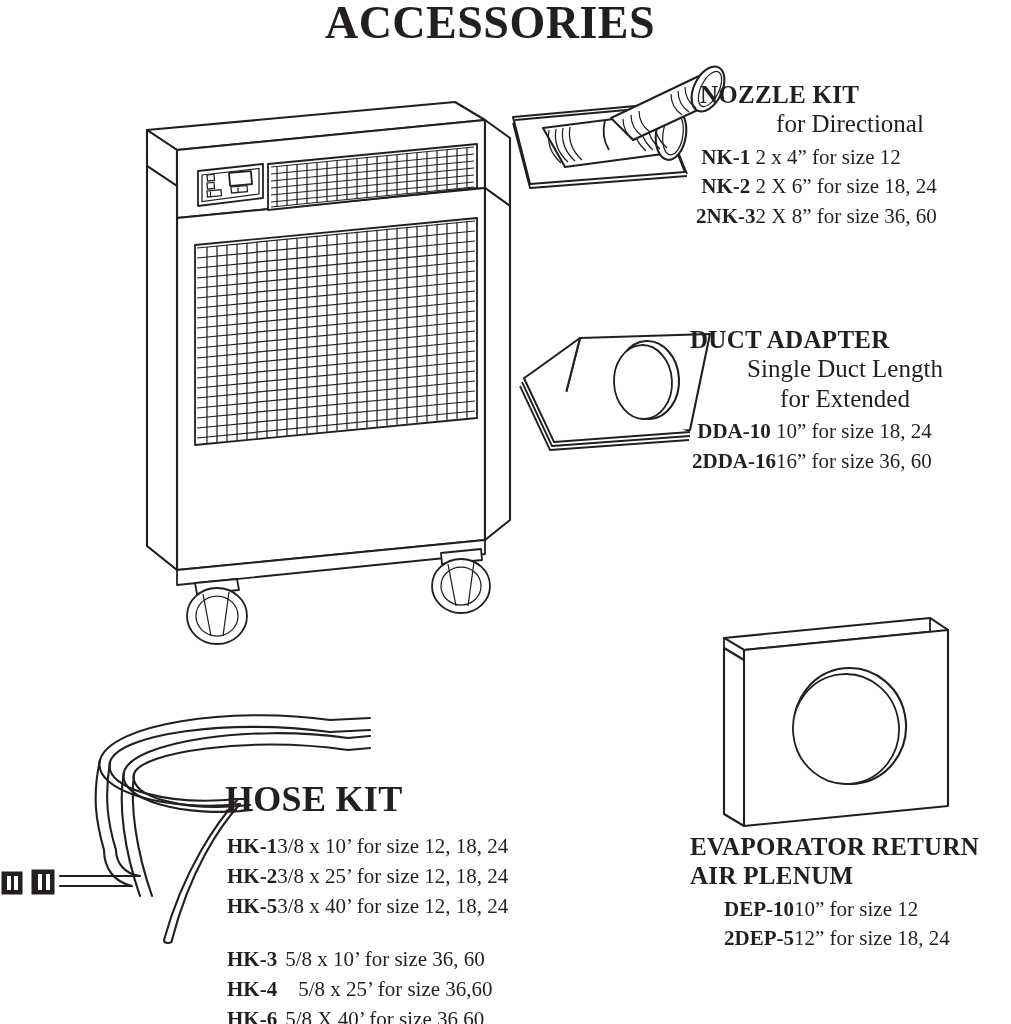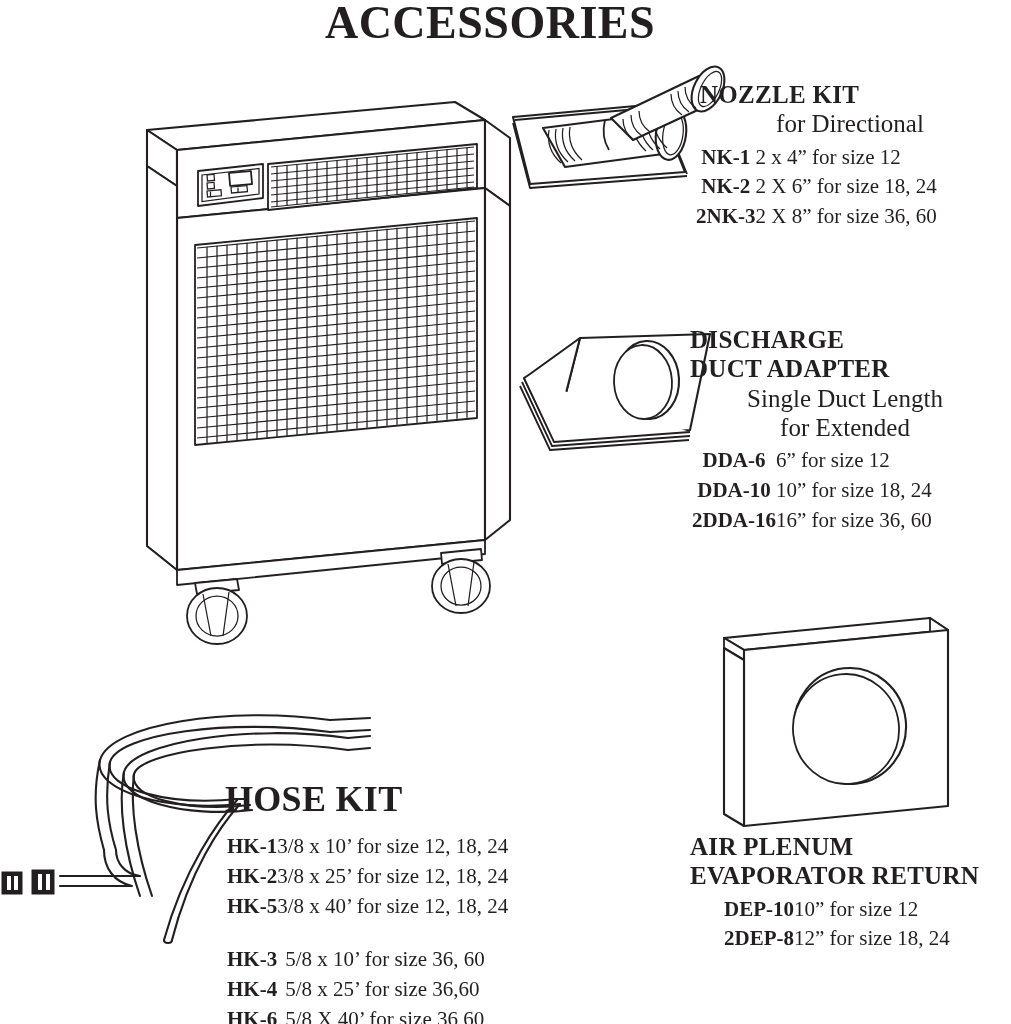--- a/index.html
+++ b/index.html
@@ -332,30 +332,25 @@
       </tr>
       <tr>
         <td class="code">2NK-3</td>
         <td class="desc">2 X 8” for size 36, 60</td>
       </tr>
     </tbody>
       </table>
   </div>
 
   <div class="blk" style="left:690px;top:325px;width:310px;">
-    <div class="heading">DISCHARGE</div>
     <div class="heading">DUCT ADAPTER</div>
     <div class="subheading">Single Duct Length</div>
     <div class="subheading">for Extended</div>
     <table class="specs" style="margin-top:4px;margin-left:2px;">
       <tbody>
-          <tr>
-        <td class="code">DDA-6</td>
-        <td class="desc">6”  for size 12</td>
-      </tr>
       <tr>
         <td class="code">DDA-10</td>
         <td class="desc">10” for size 18, 24</td>
       </tr>
       <tr>
         <td class="code">2DDA-16</td>
         <td class="desc">16” for size 36, 60</td>
       </tr>
     </tbody>
       </table>
@@ -380,40 +375,40 @@
       <tr class="spacer">
             <td></td>
             <td></td>
           </tr>
       <tr>
         <td class="code">HK-3</td>
         <td class="desc" style="padding-left:8px;">5/8 x 10’ for size 36, 60</td>
       </tr>
       <tr>
         <td class="code">HK-4</td>
-        <td class="desc" style="padding-left:8px;">5/8 x 25’ for size 36,60</td>
+        <td class="desc" style="padding-left:21px;">5/8 x 25’ for size 36,60</td>
       </tr>
       <tr>
         <td class="code">HK-6</td>
         <td class="desc" style="padding-left:8px;">5/8 X 40’ for size 36,60</td>
       </tr>
     </tbody>
       </table>
   </div>
 
   <div class="blk" style="left:690px;top:832px;width:310px;">
+    <div class="heading">EVAPORATOR RETURN</div>
     <div class="heading">AIR PLENUM</div>
-    <div class="heading">EVAPORATOR RETURN</div>
     <table class="specs" style="margin-top:4px;margin-left:34px;">
       <tbody>
           <tr>
         <td class="code">DEP-10</td>
         <td class="desc">10” for size 12</td>
       </tr>
       <tr>
-        <td class="code">2DEP-8</td>
+        <td class="code">2DEP-5</td>
         <td class="desc">12” for size 18, 24</td>
       </tr>
     </tbody>
       </table>
   </div>
 
 </div>
 
 </body></html>

